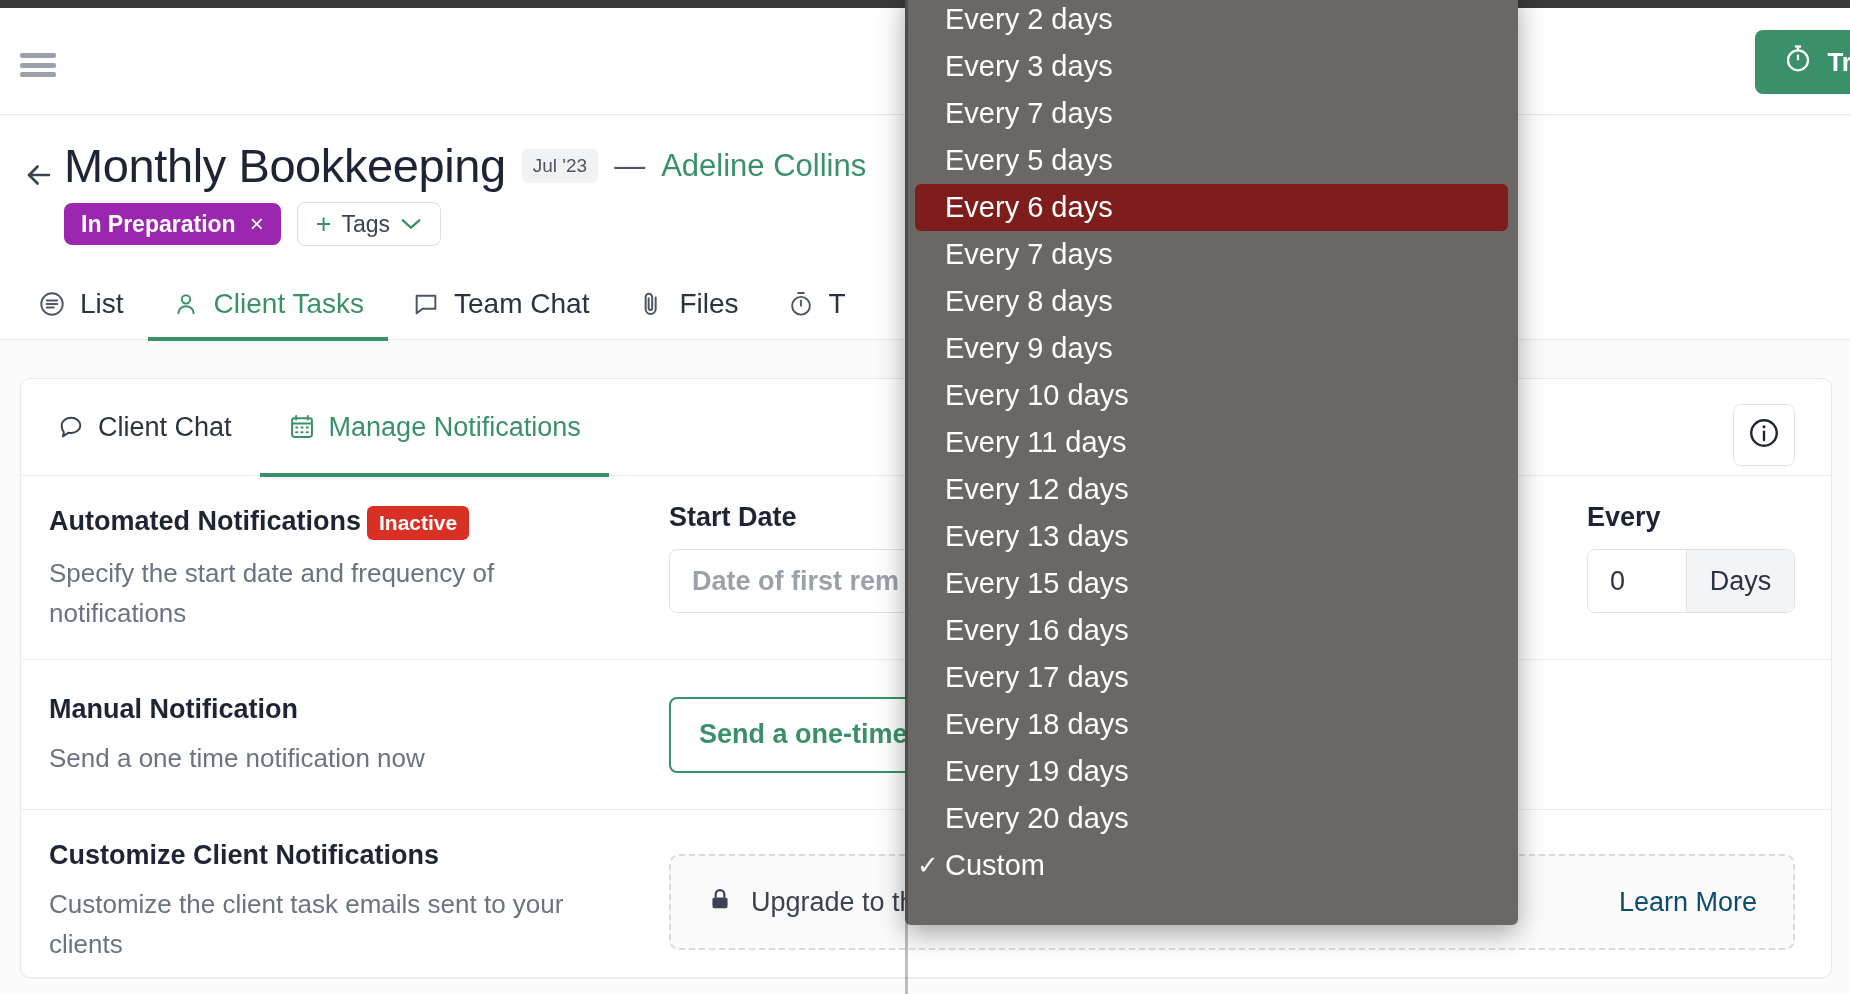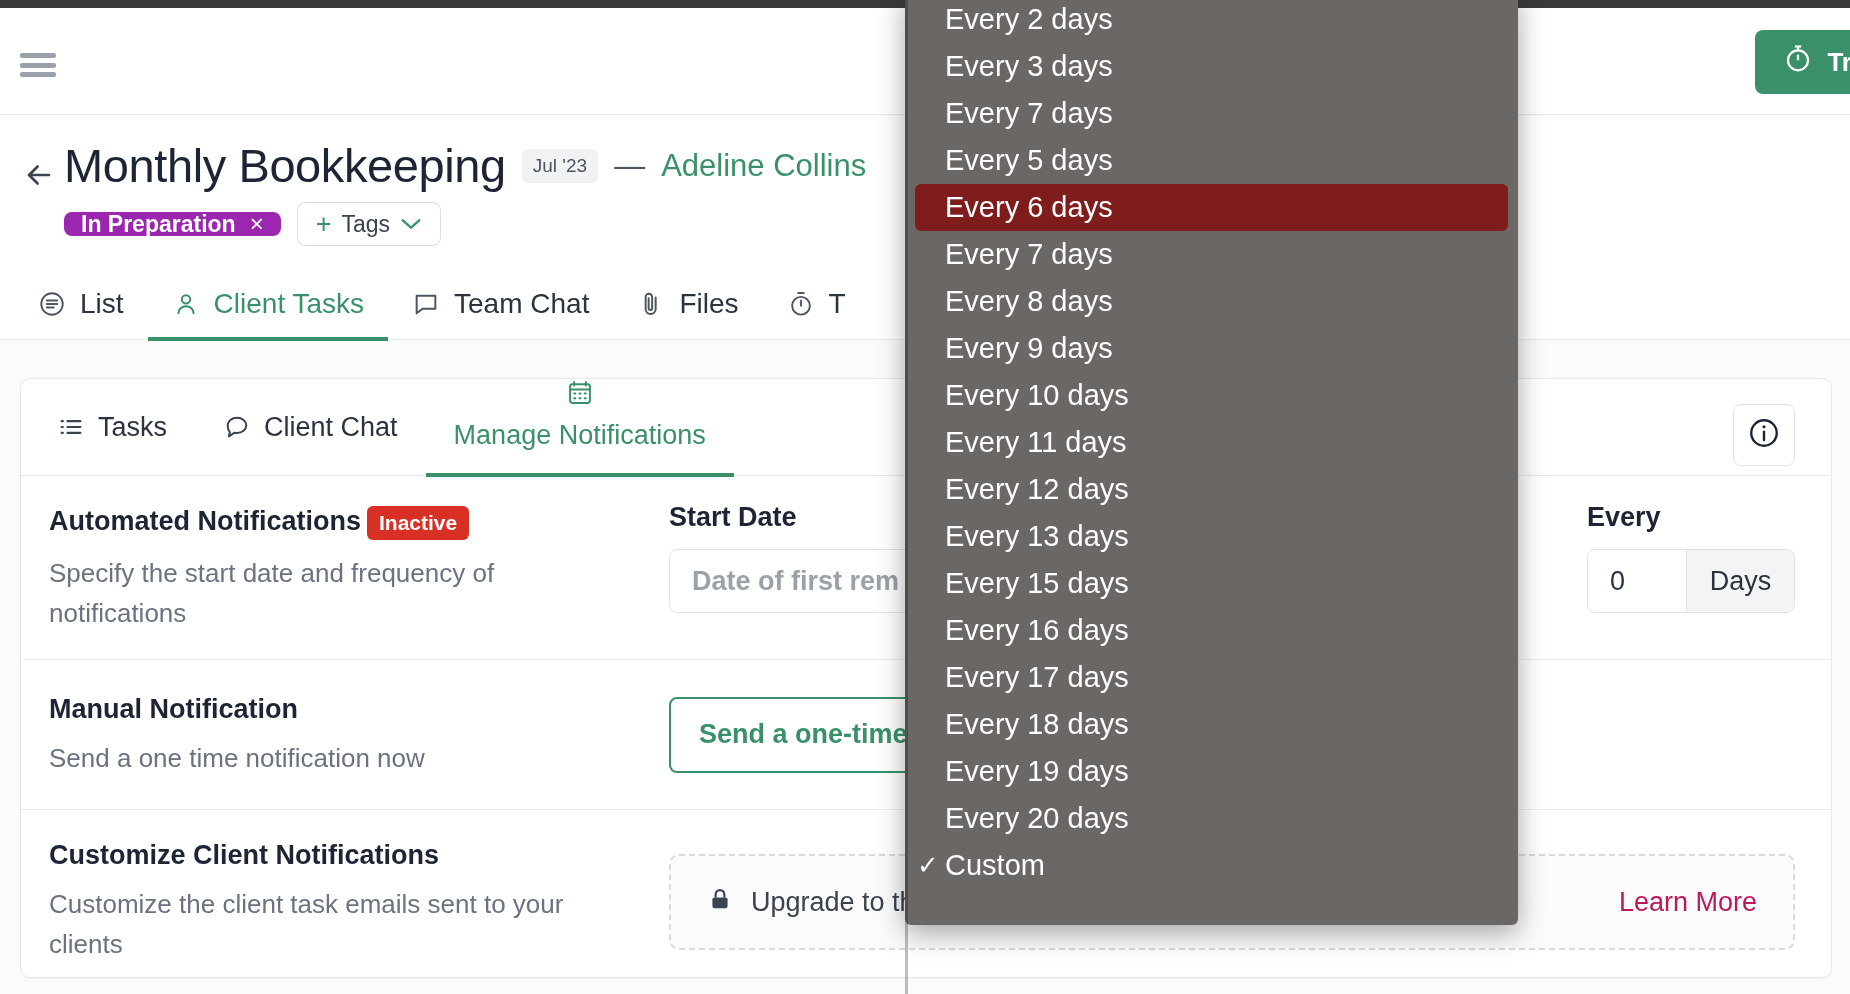--- a/index.html
+++ b/index.html
@@ -53,21 +53,21 @@
   .period-chip {
     background: #f1f2f4; color: #4d5562; border-radius: 6px;
     padding: 6px 11px; font-size: 19px; white-space: nowrap;
   }
   .dash { color: #4d5562; font-size: 31px; }
   .client-name { color: #3a9169; font-size: 31px; white-space: nowrap; }
 
   .tag-row { position: absolute; left: 64px; top: 86px; display: flex; align-items: center; gap: 16px; }
   .status-pill {
     background: #9b27b0; color: #fff; border-radius: 8px;
-    height: 24px; display: flex; align-items: center; gap: 14px;
+    height: 42px; display: flex; align-items: center; gap: 14px;
     padding: 0 17px; font-size: 23px; font-weight: bold; cursor: pointer;
   }
   .status-pill .x { font-size: 24px; font-weight: 400; line-height: 1; }
   .tags-btn {
     height: 44px; border: 1px solid #dcdfe3; border-radius: 8px; background: #fff;
     display: flex; align-items: center; gap: 10px; padding: 0 18px;
     font-size: 23px; color: #3b4250; cursor: pointer;
   }
   .tags-btn .plus { color: #3a9169; font-size: 27px; line-height: 1; }
   .tags-btn .chev { color: #3a9169; font-size: 20px; }
@@ -100,21 +100,21 @@
   .card-tabs {
     position: relative; height: 97px; display: flex; align-items: center;
     padding-left: 36px; gap: 0; border-bottom: 1px solid #e9eaec;
   }
   .ctab {
     display: flex; align-items: center; gap: 13px;
     height: 97px; padding: 0 28px; font-size: 27px; color: #2b333f;
     cursor: pointer; position: relative; white-space: nowrap;
   }
   .ctab:first-child { padding-left: 0; }
-  .ctab.active { color: #3a9169; flex-direction: column; }
+  .ctab.active { color: #3a9169; }
   .ctab.active::after {
     content: ""; position: absolute; left: 0; right: 0; bottom: -1px;
     height: 4px; background: #3a9169;
   }
   .ctab .ic { color: #3b4250; display: inline-flex; }
   .ctab.active .ic { color: #3a9169; }
   .info-btn {
     position: absolute; right: 36px; top: 25px;
     width: 62px; height: 62px; border: 1px solid #dfe2e6; border-radius: 8px;
     background: #fff; display: flex; align-items: center; justify-content: center;
@@ -152,21 +152,21 @@
     height: 76px; border: 2px solid #3a9169; border-radius: 8px; background: #fff;
     color: #3a9169; font-size: 27px; font-weight: bold;
     display: flex; align-items: center; padding: 0 28px; cursor: pointer; white-space: nowrap;
   }
   .upgrade-box {
     flex: 1; border: 2px dashed #d7dade; border-radius: 10px; background: #fafbfa;
     display: flex; align-items: center; justify-content: space-between;
     padding: 0 36px; height: 96px; margin-top: 4px;
   }
   .upgrade-left { display: flex; align-items: center; gap: 18px; font-size: 27px; color: #3b4250; white-space: nowrap; }
-  .learn-more { color: #be185d; font-size: 27px; cursor: pointer; white-space: nowrap; }
+  .learn-more { color: #0c4a6e; font-size: 27px; cursor: pointer; white-space: nowrap; }
 
   
   .dropdown {
     position: absolute; left: 905px; top: -10px; width: 613px; height: 935px;
     background: #6b6764; border-radius: 6px;
     box-shadow: 0 8px 28px rgba(0,0,0,0.35);
     padding: 6px 0 8px 0;
     overflow: hidden; z-index: 50;
   }
   .dd-item {
@@ -282,28 +282,20 @@
             <path d="M9.6 2.6h4.8" stroke-linecap="round"></path>
         </svg>
       </span>
       <span>T</span>
     </div>
   </div>
 
   <div class="card">
 
     <div class="card-tabs">
-      <div class="ctab">
-        <span class="ic">
-          <svg width="28" height="28" viewBox="0 0 24 24" fill="none" stroke="currentColor" stroke-width="1.9" stroke-linecap="round">
-            <path d="M4 7h1M4 12h1M4 17h1M9 7h11M9 12h11M9 17h11"></path>
-          </svg>
-        </span>
-        <span>Tasks</span>
-      </div>
       <div class="ctab">
         <span class="ic">
           <svg width="28" height="28" viewBox="0 0 24 24" fill="none" stroke="currentColor" stroke-width="1.7" stroke-linejoin="round">
             <path d="M12 4c4.4 0 8 2.9 8 6.6 0 3.6-3.6 6.5-8 6.5-.7 0-1.4-.1-2-.2L5 20l.9-3.6C4.7 15.2 4 13 4 10.6 4 6.9 7.6 4 12 4z"></path>
           </svg>
         </span>
         <span>Client Chat</span>
       </div>
       <div class="ctab active">
         <span class="ic">

